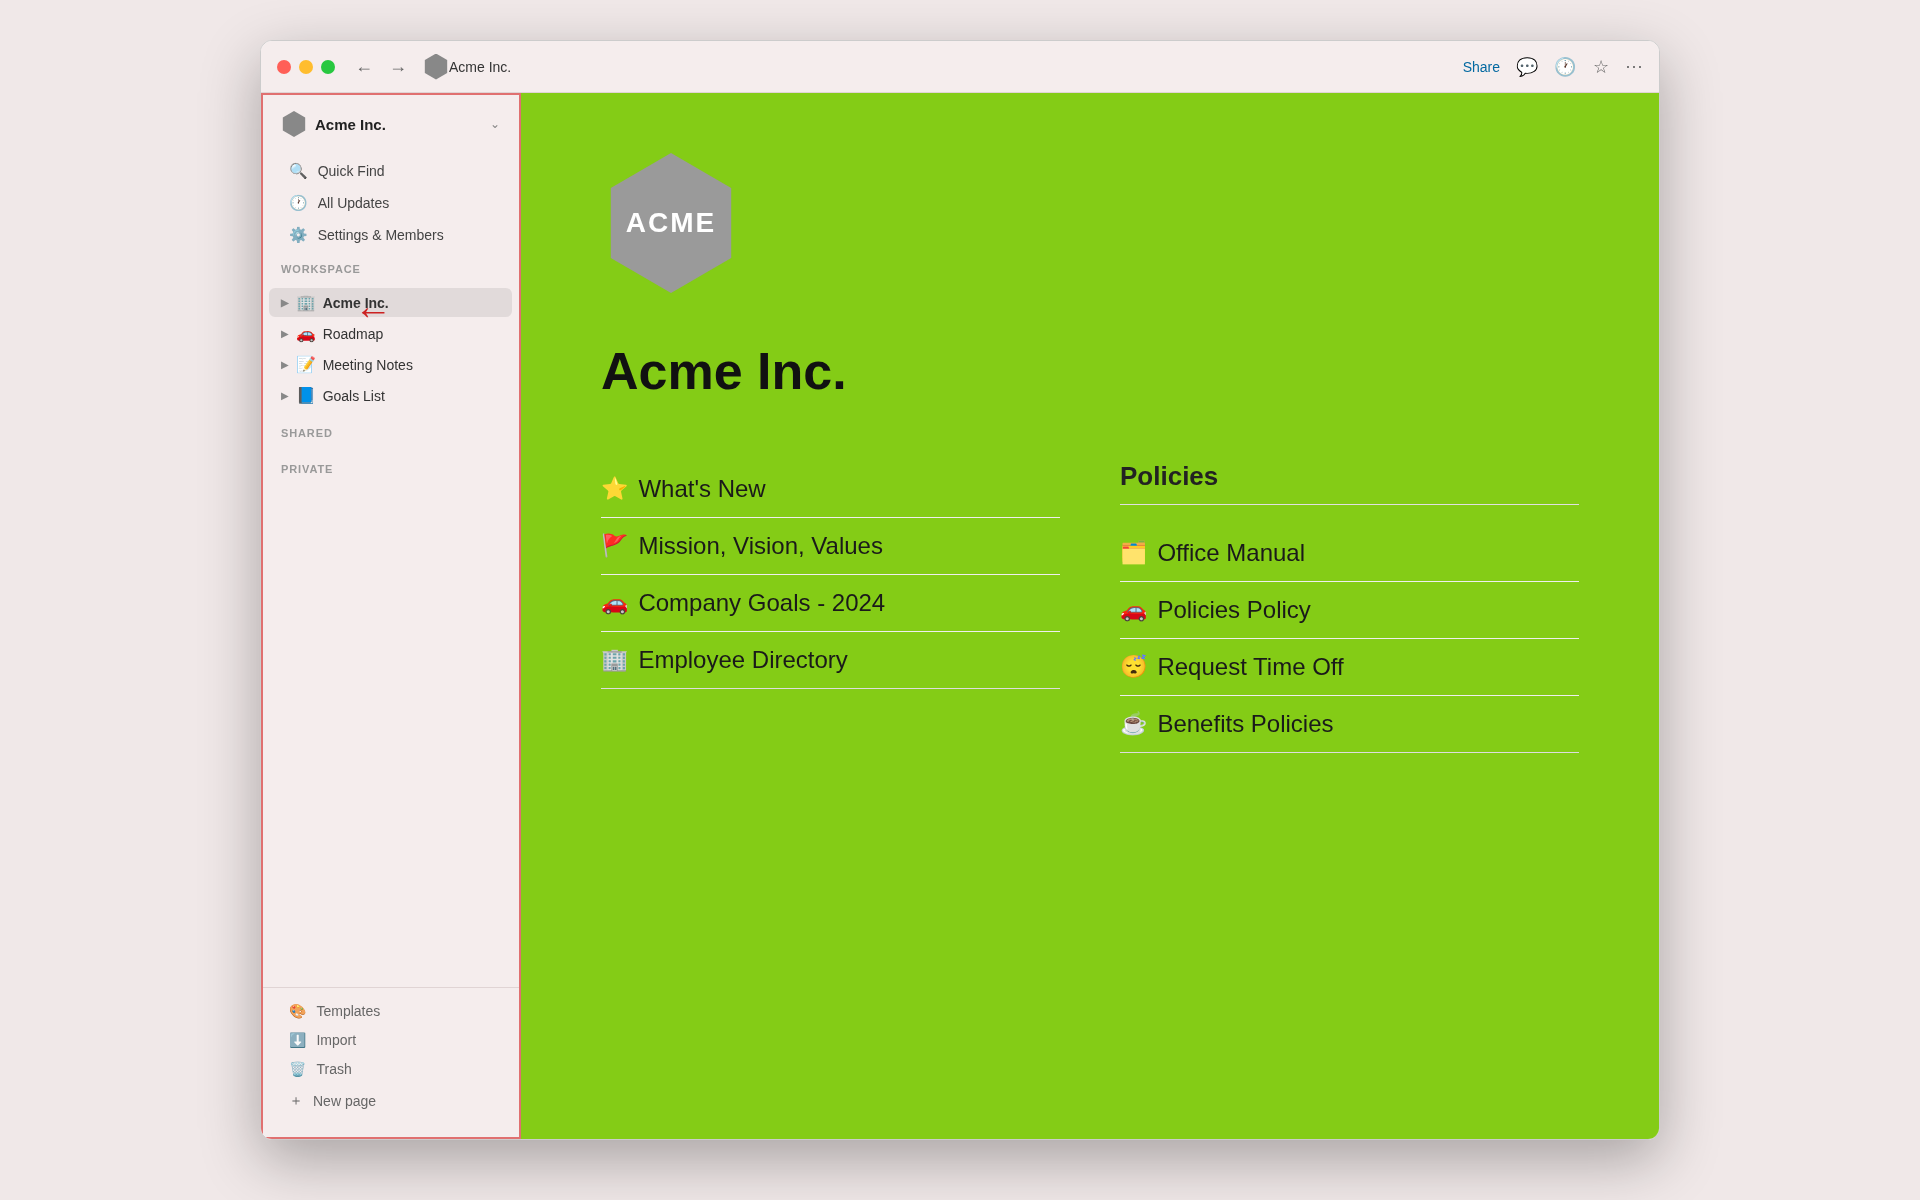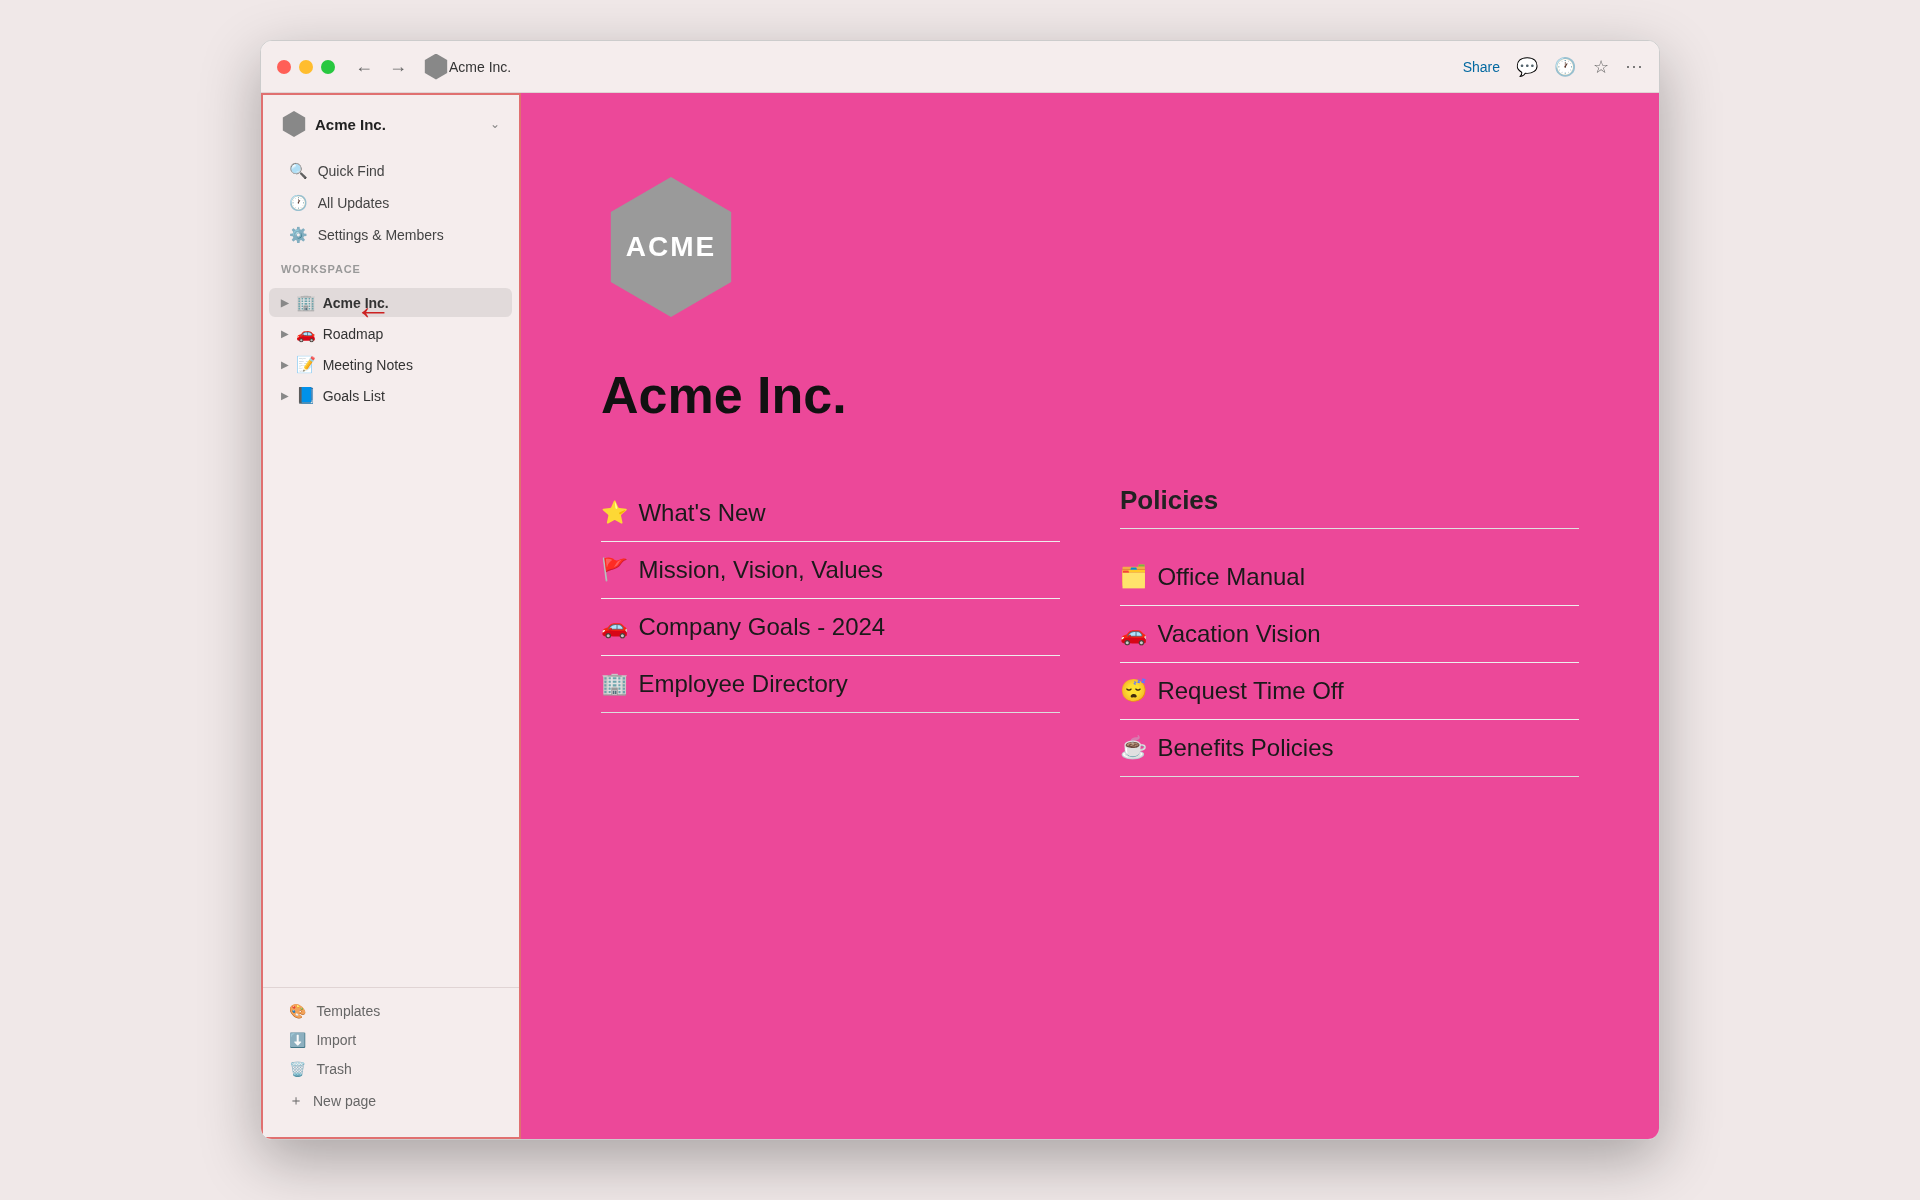--- a/index.html
+++ b/index.html
@@ -190,22 +190,22 @@
       cursor: pointer;
       font-size: 14px;
       color: #666;
       margin: 1px 8px;
       border-radius: 6px;
     }
     
     .content {
       flex: 1;
       overflow-y: auto;
-      background: #ec4899;
-      padding: 84px 80px;
+      background: #84cc16;
+      padding: 60px 80px;
     }
     .page-logo {
       width: 140px;
       height: 140px;
       background: #9a9a9a;
       clip-path: polygon(50% 0%, 93% 25%, 93% 75%, 50% 100%, 7% 75%, 7% 25%);
       display: flex;
       align-items: center;
       justify-content: center;
       margin-bottom: 48px;
@@ -319,20 +319,24 @@
         <span class="tree-arrow">▶</span>
         <span class="tree-emoji">📝</span>
         <span>Meeting Notes</span>
       </div>
       <div class="tree-item">
         <span class="tree-arrow">▶</span>
         <span class="tree-emoji">📘</span>
         <span>Goals List</span>
       </div>
 
+      <div class="sidebar-shared-private">
+        <div class="section-label">SHARED</div>
+        <div class="section-label">PRIVATE</div>
+      </div>
 
       <div class="sidebar-bottom">
         <div class="sidebar-bottom-item">
           <span>🎨</span>
           <span>Templates</span>
         </div>
         <div class="sidebar-bottom-item">
           <span>⬇️</span>
           <span>Import</span>
         </div>
@@ -376,21 +380,21 @@
         </div>
 
         <div class="col-section">
           <h2>Policies</h2>
           <div class="link-item">
             <span class="link-emoji">🗂️</span>
             <span class="link-label">Office Manual</span>
           </div>
           <div class="link-item">
             <span class="link-emoji">🚗</span>
-            <span class="link-label">Vacation Vision</span>
+            <span class="link-label">Policies Policy</span>
           </div>
           <div class="link-item">
             <span class="link-emoji">😴</span>
             <span class="link-label">Request Time Off</span>
           </div>
           <div class="link-item">
             <span class="link-emoji">☕</span>
             <span class="link-label">Benefits Policies</span>
           </div>
         </div>

